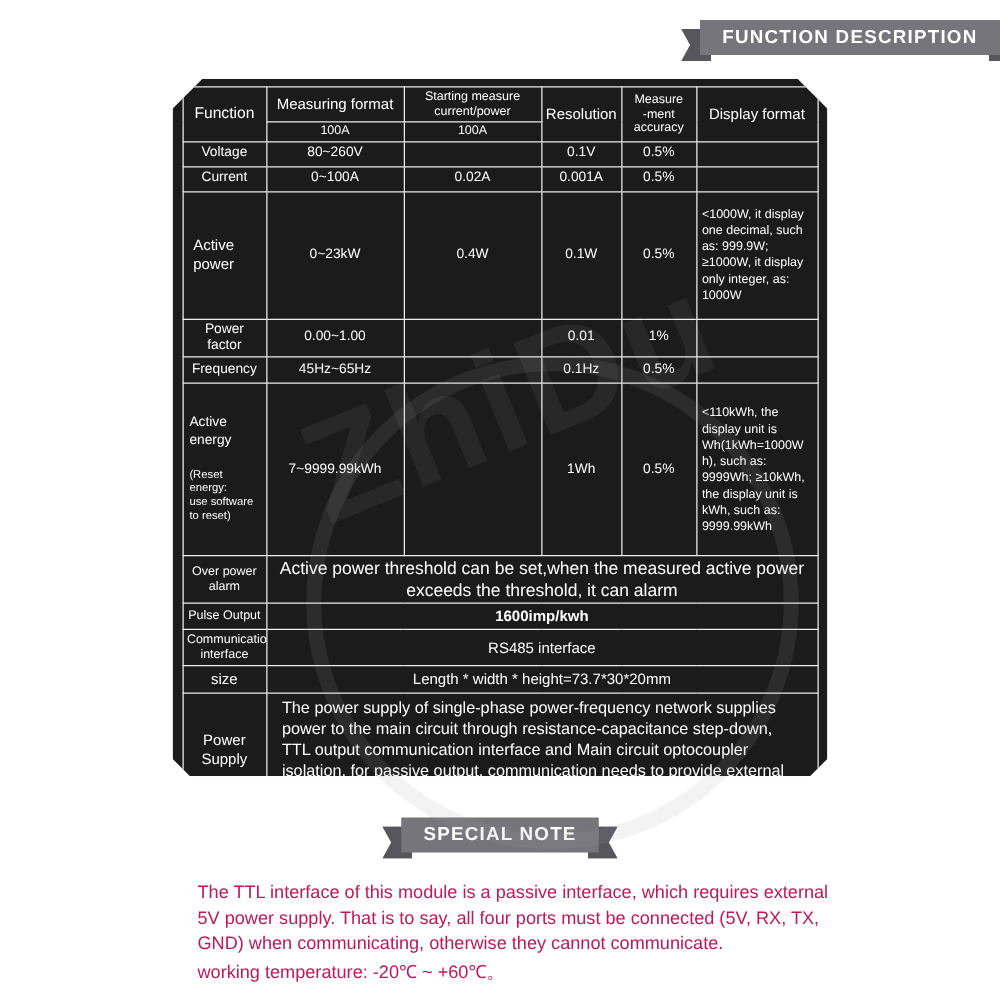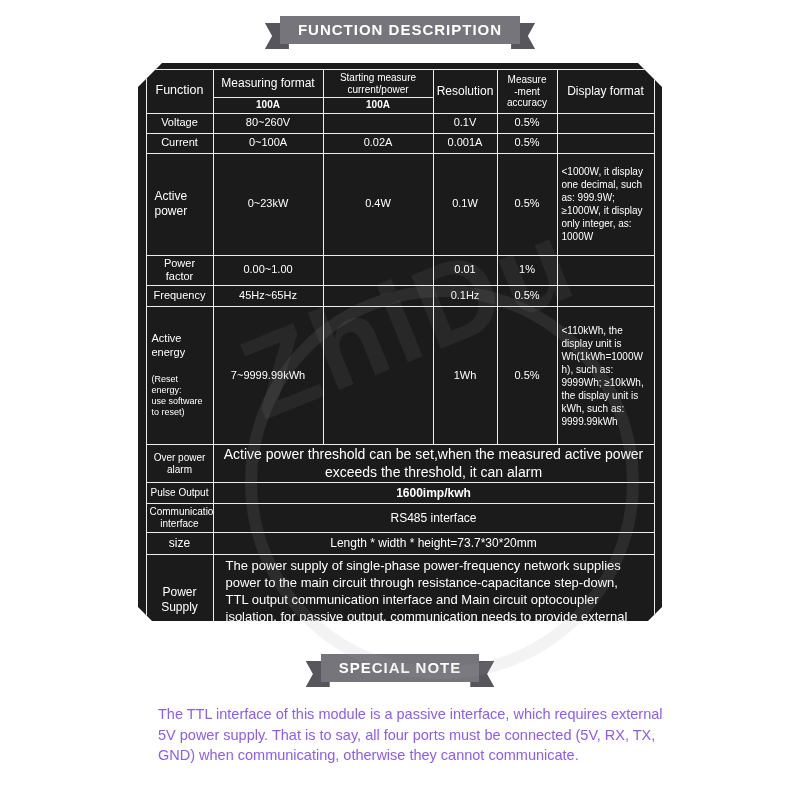--- a/index.html
+++ b/index.html
@@ -1,21 +1,21 @@
 <!DOCTYPE html>
 <html><head>
 <meta charset="utf-8">
 <style>
   html,body { margin:0; padding:0; }
   body {
     width:800px; height:800px; background:#ffffff; position:relative; overflow:hidden;
     font-family:"Liberation Sans", sans-serif;
   }
   .banner-wrap { position:absolute; left:0; width:100%; display:flex; justify-content:center; }
-  .banner-wrap.top { top:16px; }
+  .banner-wrap.top { top:16px;justify-content:flex-end; }
   .banner-wrap.bottom { top:654px; }
   .ribbon { position:relative; }
   .flap {
     position:absolute; top:7px; width:24px; height:26px; background:#56565c; z-index:0;
   }
   .flap.left  { left:-15px;  clip-path:polygon(0 0,100% 0,100% 100%,0 100%,30% 50%); }
   .flap.right { right:-15px; clip-path:polygon(0 0,100% 0,70% 50%,100% 100%,0 100%); }
   .band {
     position:relative; z-index:1; display:inline-block; background:#75757b; color:#fff;
     font-size:15px; font-weight:bold; letter-spacing:1px; padding:5px 18px; line-height:18px;
@@ -40,33 +40,33 @@
     border-collapse:collapse; table-layout:fixed; width:508px; margin:6px auto 0 auto;
     color:#ffffff; position:relative; z-index:2;
   }
   .spec-table td {
     border:1px solid #ededed; text-align:center; vertical-align:middle;
     font-size:11px; line-height:1.25; padding:1px 3px; white-space:pre-line; overflow:hidden;
   }
   .spec-table td.hdr { font-size:12px; }
   .spec-table td.hdr-fn { font-size:12.5px; }
   .spec-table td.hdr-sm { font-size:10px; line-height:1.15; }
-  .spec-table td.sub { font-size:10px;font-weight:bold; }
+  .spec-table td.sub { font-size:10px; }
   .spec-table td.fn2 { font-size:12px; }
   .spec-table td.small { font-size:10px; line-height:1.2;margin-top:48px; }
   .spec-table td.disp { text-align:left; font-size:10px; line-height:1.3; padding:3px 4px; }
   .spec-table td.tiny { font-size:14px; padding:1px 4px; }
   .spec-table td.para { text-align:left; font-size:13px; line-height:1.3; padding:3px 12px; }
   .spec-table td.val12 { font-size:12px; }
   .spec-table td.bold { font-weight:bold; }
   .ae-title { display:block; font-size:11px; }
   .ae-note { display:block; font-size:9px; line-height:1.25; white-space:pre-line; }
 
   .special-text {
-    position:absolute; left:158px; top:704px; width:505px; color:#8b5cf6;
+    position:absolute; left:158px; top:704px; width:505px; color:#be185d;
     font-size:14.5px; line-height:1.42;
   }
   .special-text p { margin:0; }
   .special-text p + p { margin-top:2px; }
 </style>
 </head>
 <body>
 
 <div>
 
@@ -210,15 +210,16 @@
   <div class="banner-wrap bottom">
     <div class="ribbon">
       <span class="flap left"></span>
       <span class="flap right"></span>
       <span class="band">SPECIAL NOTE</span>
     </div>
   </div>
 
   <div class="special-text">
     <p>The TTL interface of this module is a passive interface, which requires external 5V power supply. That is to say, all four ports must be connected (5V, RX, TX, GND) when communicating, otherwise they cannot communicate.</p>
+    <p>working temperature:  -20℃ ~ +60℃。</p>
   </div>
 
 </div>
 
 </body></html>

